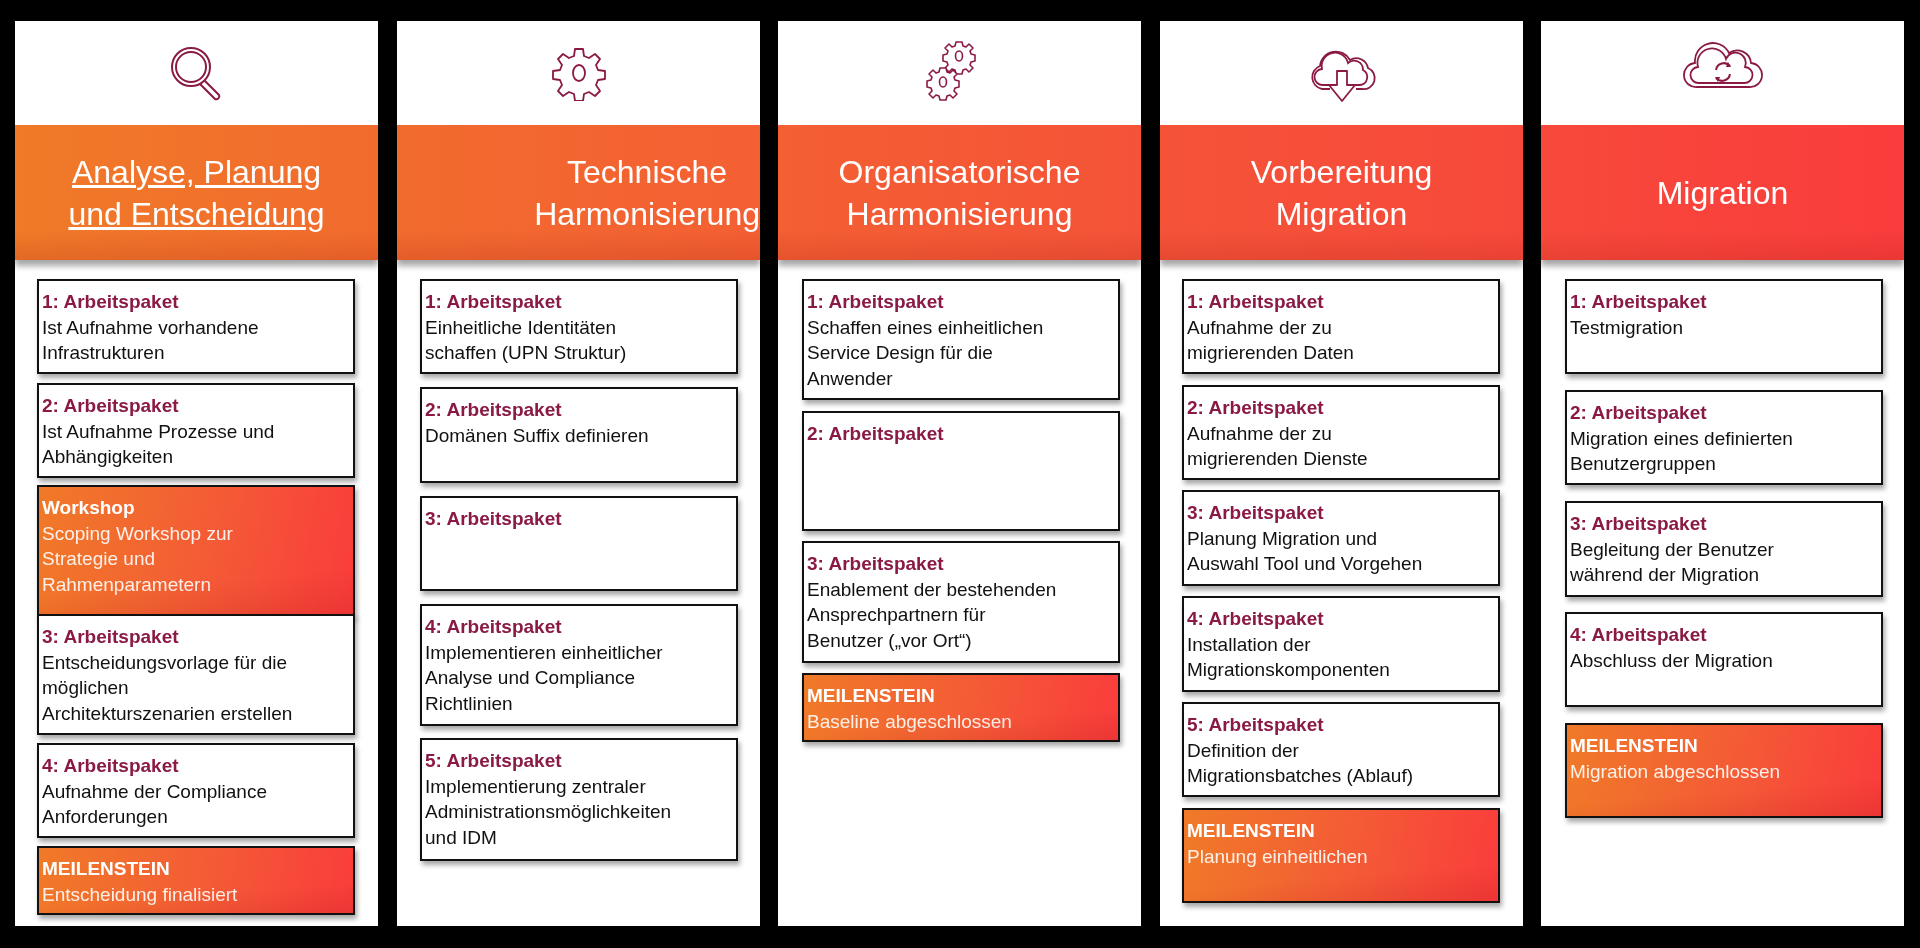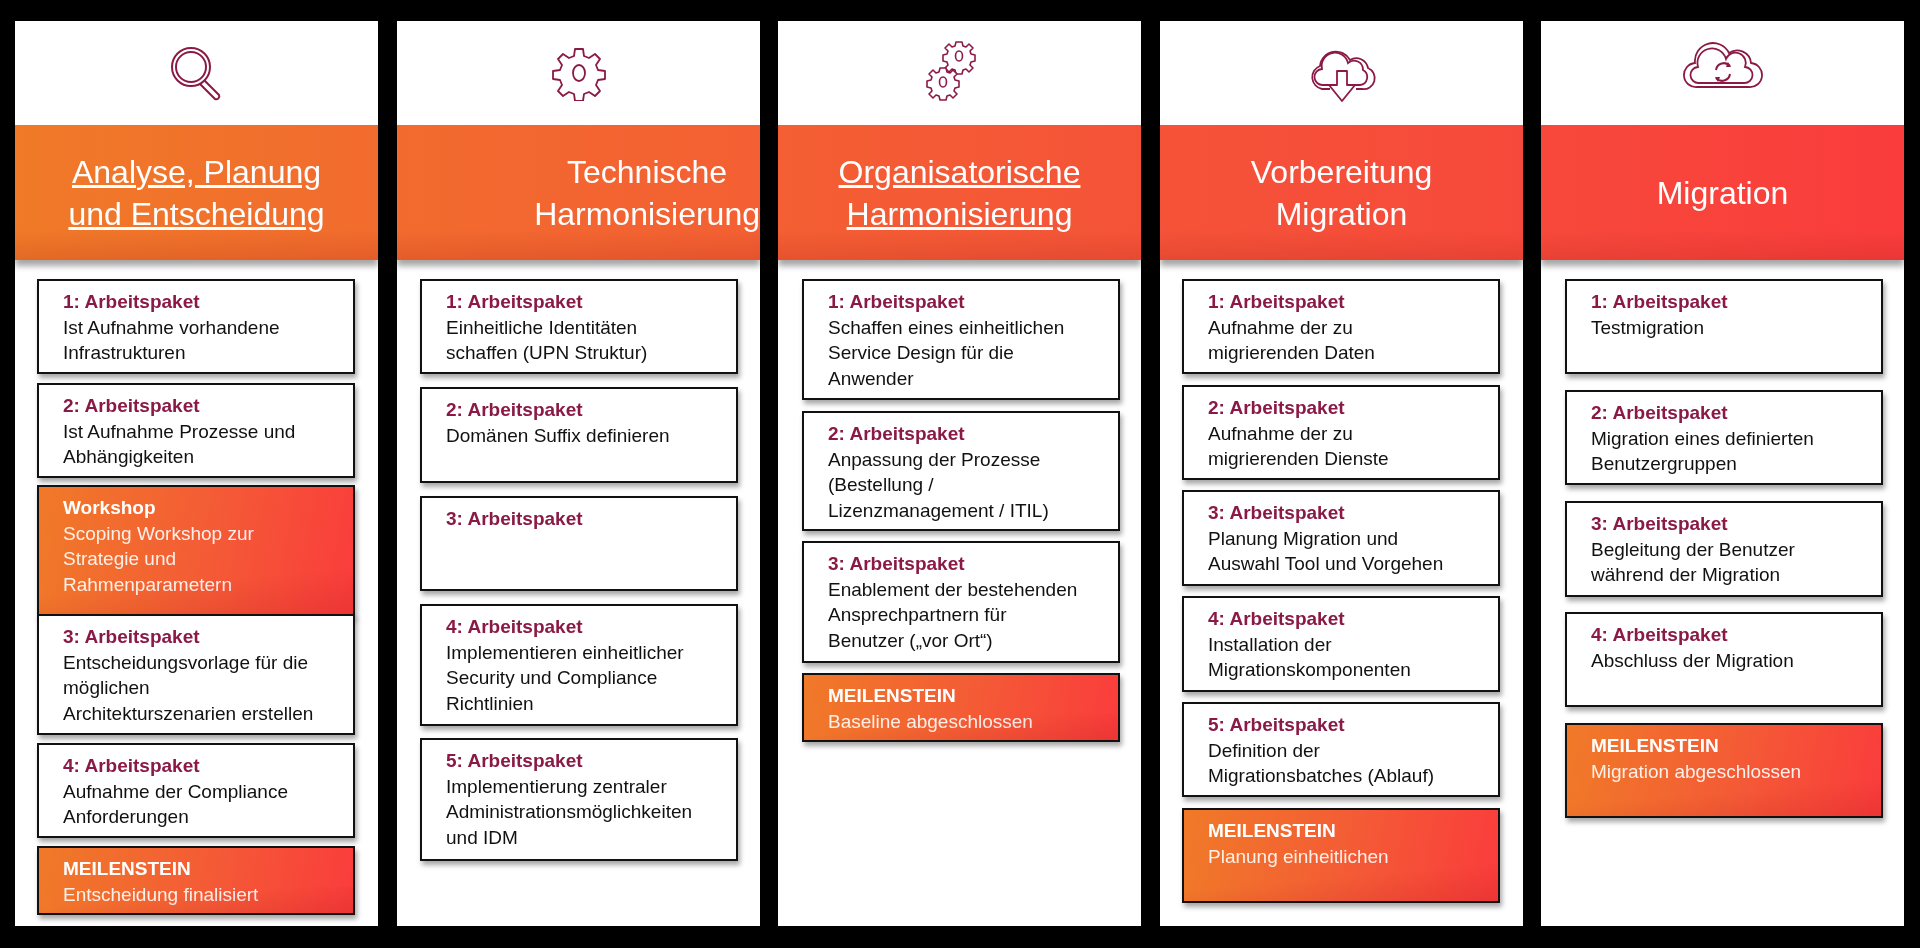--- a/index.html
+++ b/index.html
@@ -23,21 +23,21 @@
     overflow: hidden;
   }
   .header::after {
     content: ""; position: absolute; left: 0; right: 0; bottom: 0; height: 30px;
     background: linear-gradient(180deg, rgba(0,0,0,0) 0%, rgba(160,30,20,0.18) 100%);
   }
   .header span { position: relative; z-index: 1; white-space: pre-line; }
   .card {
     position: absolute; box-sizing: border-box; background: #fff;
     border: 2px solid #111; box-shadow: 2px 4px 5px rgba(0,0,0,0.35);
-    padding: 8px 12px 0 24px; font-size: 19px; line-height: 25.5px; color: #111;
+    padding: 8px 12px 0 3px; font-size: 19px; line-height: 25.5px; color: #111;
   }
   .card .ct { color: #8a1a45; font-weight: bold; display: block; }
   .card .cb { display: block; white-space: pre-line; }
   .card.hl {
     background: linear-gradient(100deg, #f07a28 0%, #f45a36 55%, #fa3c3c 100%);
     color: #fff; overflow: hidden;
   }
   .card.hl::after {
     content: ""; position: absolute; left: 0; right: 0; bottom: 0; height: 40%;
     background: linear-gradient(175deg, rgba(0,0,0,0) 40%, rgba(170,20,20,0.18) 100%);
@@ -113,21 +113,21 @@
 <div class="card" style="left:420px;top:387px;width:318px;height:96px;">
   <span class="ct">2: Arbeitspaket</span>
   <span class="cb">Domänen Suffix definieren</span>
 </div>
 <div class="card" style="left:420px;top:496px;width:318px;height:95px;">
   <span class="ct">3: Arbeitspaket</span>
 </div>
 <div class="card" style="left:420px;top:604px;width:318px;height:122px;">
   <span class="ct">4: Arbeitspaket</span>
   <span class="cb">Implementieren einheitlicher
-Security und Compliance
+Analyse und Compliance
 Richtlinien</span>
 </div>
 <div class="card" style="left:420px;top:738px;width:318px;height:123px;">
   <span class="ct">5: Arbeitspaket</span>
   <span class="cb">Implementierung zentraler
 Administrationsmöglichkeiten
 und IDM</span>
 </div>
 
 <div class="panel" style="left:778px;">
@@ -136,36 +136,33 @@
       <g transform="translate(36,18)">
         <path d="M-3 -14 h6 l1 4 l3 1 l3 -3 l4 4 l-3 3 l1 3 l4 1 v6 l-4 1 l-1 3 l3 3 l-4 4 l-3 -3 l-3 1 l-1 4 h-6 l-1 -4 l-3 -1 l-3 3 l-4 -4 l3 -3 l-1 -3 l-4 -1 v-6 l4 -1 l1 -3 l-3 -3 l4 -4 l3 3 l3 -1 z" fill="#fff" stroke="#8a1a45" stroke-width="1.6" stroke-linejoin="round"></path>
         <ellipse cx="0" cy="0" rx="3.5" ry="5" fill="none" stroke="#8a1a45" stroke-width="1.6"></ellipse>
       </g>
       <g transform="translate(20,44)">
         <path d="M-3 -14 h6 l1 4 l3 1 l3 -3 l4 4 l-3 3 l1 3 l4 1 v6 l-4 1 l-1 3 l3 3 l-4 4 l-3 -3 l-3 1 l-1 4 h-6 l-1 -4 l-3 -1 l-3 3 l-4 -4 l3 -3 l-1 -3 l-4 -1 v-6 l4 -1 l1 -3 l-3 -3 l4 -4 l3 3 l3 -1 z" fill="#fff" stroke="#8a1a45" stroke-width="1.6" stroke-linejoin="round"></path>
         <ellipse cx="0" cy="0" rx="3.5" ry="5" fill="none" stroke="#8a1a45" stroke-width="1.6"></ellipse>
       </g>
     </svg>
   </div>
-  <div class="header" style="background:linear-gradient(90deg,#f45f33,#f55338);text-decoration:underline;">
+  <div class="header" style="background:linear-gradient(90deg,#f45f33,#f55338);">
     <span>Organisatorische
 Harmonisierung</span>
   </div>
 </div>
 <div class="card" style="left:802px;top:279px;width:318px;height:121px;">
   <span class="ct">1: Arbeitspaket</span>
   <span class="cb">Schaffen eines einheitlichen
 Service Design für die
 Anwender</span>
 </div>
 <div class="card" style="left:802px;top:411px;width:318px;height:120px;">
   <span class="ct">2: Arbeitspaket</span>
-  <span class="cb">Anpassung der Prozesse
-(Bestellung /
-Lizenzmanagement / ITIL)</span>
 </div>
 <div class="card" style="left:802px;top:541px;width:318px;height:122px;">
   <span class="ct">3: Arbeitspaket</span>
   <span class="cb">Enablement der bestehenden
 Ansprechpartnern für
 Benutzer („vor Ort“)</span>
 </div>
 <div class="card hl" style="left:802px;top:673px;width:318px;height:69px;">
   <span class="ct">MEILENSTEIN</span>
   <span class="cb">Baseline abgeschlossen</span>

